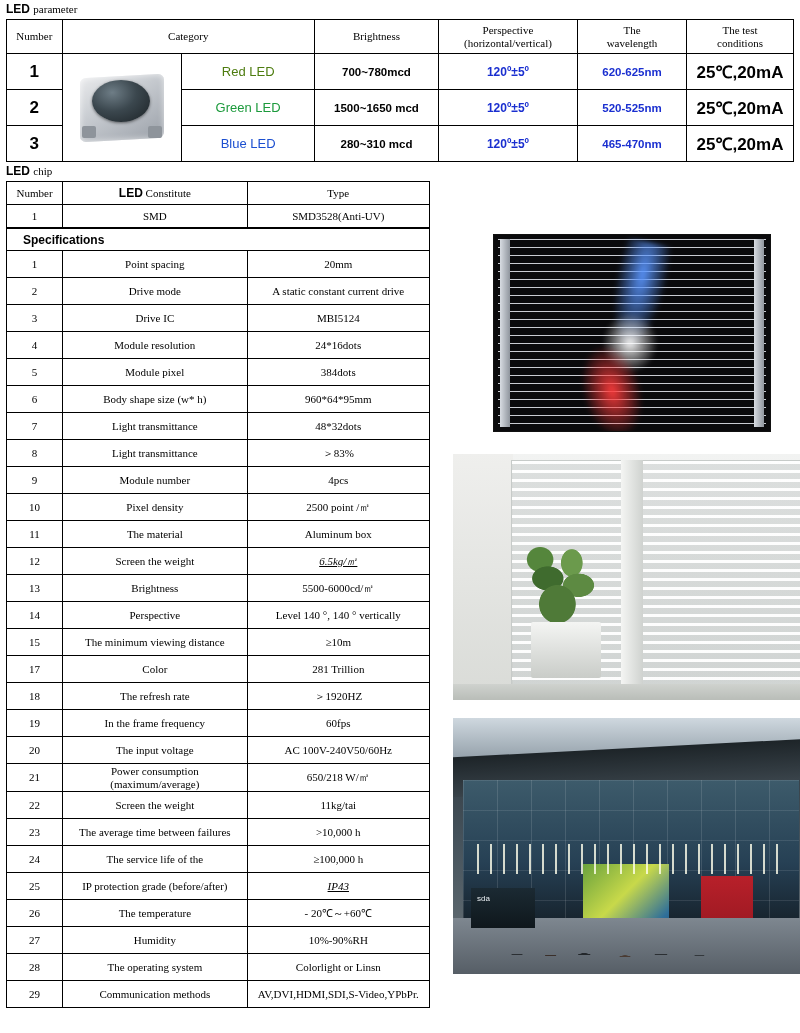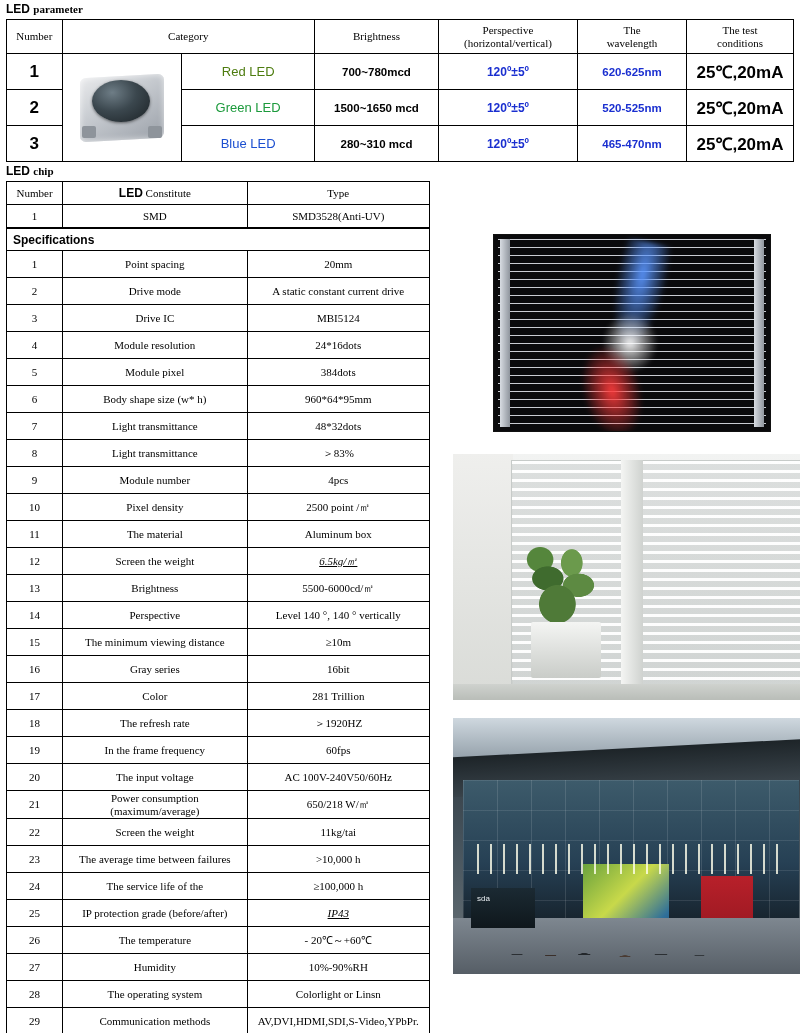--- a/index.html
+++ b/index.html
@@ -21,21 +21,21 @@
   table { border-collapse: collapse; padding-left: 10px; }
   td, th { border: 1px solid #000; padding: 0; text-align: center; vertical-align: middle; font-weight: normal; }
 
   
   .sec-head {
     padding: 2px 6px 3px 6px;
     font-size: 12px;
     font-family: "Liberation Sans", sans-serif;
   }
   .sec-head .b { font-weight: bold; }
-  .sec-head .n { font-weight: bold; font-family: "Liberation Serif", serif; font-size: 11px; }
+  .sec-head .n { font-weight: normal; font-family: "Liberation Serif", serif; font-size: 11px; }
 
   
   #led-param { width: 788px; margin: 0 6px; table-layout: fixed; }
   #led-param .hdr td { height: 34px; font-size: 11px; line-height: 1.15; font-family: "Liberation Serif", serif; }
   #led-param .num { font-size: 17px; font-weight: bold; font-family: "Liberation Sans", sans-serif; }
   #led-param .body td { height: 36px; }
   #led-param .chip-cell { padding: 0; }
   #led-param .name { font-size: 13px; font-family: "Liberation Sans", sans-serif; }
   #led-param .red { color: #4d7c0f; }
   #led-param .green { color: #1c9a3c; }
@@ -78,21 +78,21 @@
   #led-chip td { height: 23px; font-size: 11px; }
   #led-chip .hdr td { font-size: 11px; }
   #led-chip .hdr .constitute { font-family: "Liberation Serif", serif; }
   #led-chip .hdr .constitute b { font-family: "Liberation Sans", sans-serif; font-size: 12px; }
 
   
   .spec-head {
     width: 424px; margin: 0 6px;
     border: 1px solid #000; border-bottom: none;
     height: 22px; line-height: 22px;
-    padding-left: 6px;
+    padding-left: 16px;
     font-family: "Liberation Sans", sans-serif;
     font-weight: bold; font-size: 12px;
   }
   #spec-table { width: 424px; margin: 0 6px; table-layout: fixed; }
   #spec-table td { height: 27px; font-size: 11px; line-height: 1.15; padding: 1px 3px; }
   #spec-table td.idx { width: 56px; }
   #spec-table td.lbl { width: 184px; }
   #spec-table td.val { width: 182px; }
   .u { text-decoration: underline; font-style: italic; }
 
@@ -331,25 +331,20 @@
           <td class="idx">14</td>
           <td class="lbl">Perspective</td>
           <td class="val">Level 140 °, 140 ° vertically</td>
         </tr>
         <tr>
           <td class="idx">15</td>
           <td class="lbl">The minimum viewing distance</td>
           <td class="val">≥10m</td>
         </tr>
         <tr>
-          <td class="idx">16</td>
-          <td class="lbl">Gray series</td>
-          <td class="val">16bit</td>
-        </tr>
-        <tr>
           <td class="idx">17</td>
           <td class="lbl">Color</td>
           <td class="val">281 Trillion</td>
         </tr>
         <tr>
           <td class="idx">18</td>
           <td class="lbl">The refresh rate</td>
           <td class="val">＞1920HZ</td>
         </tr>
         <tr>

